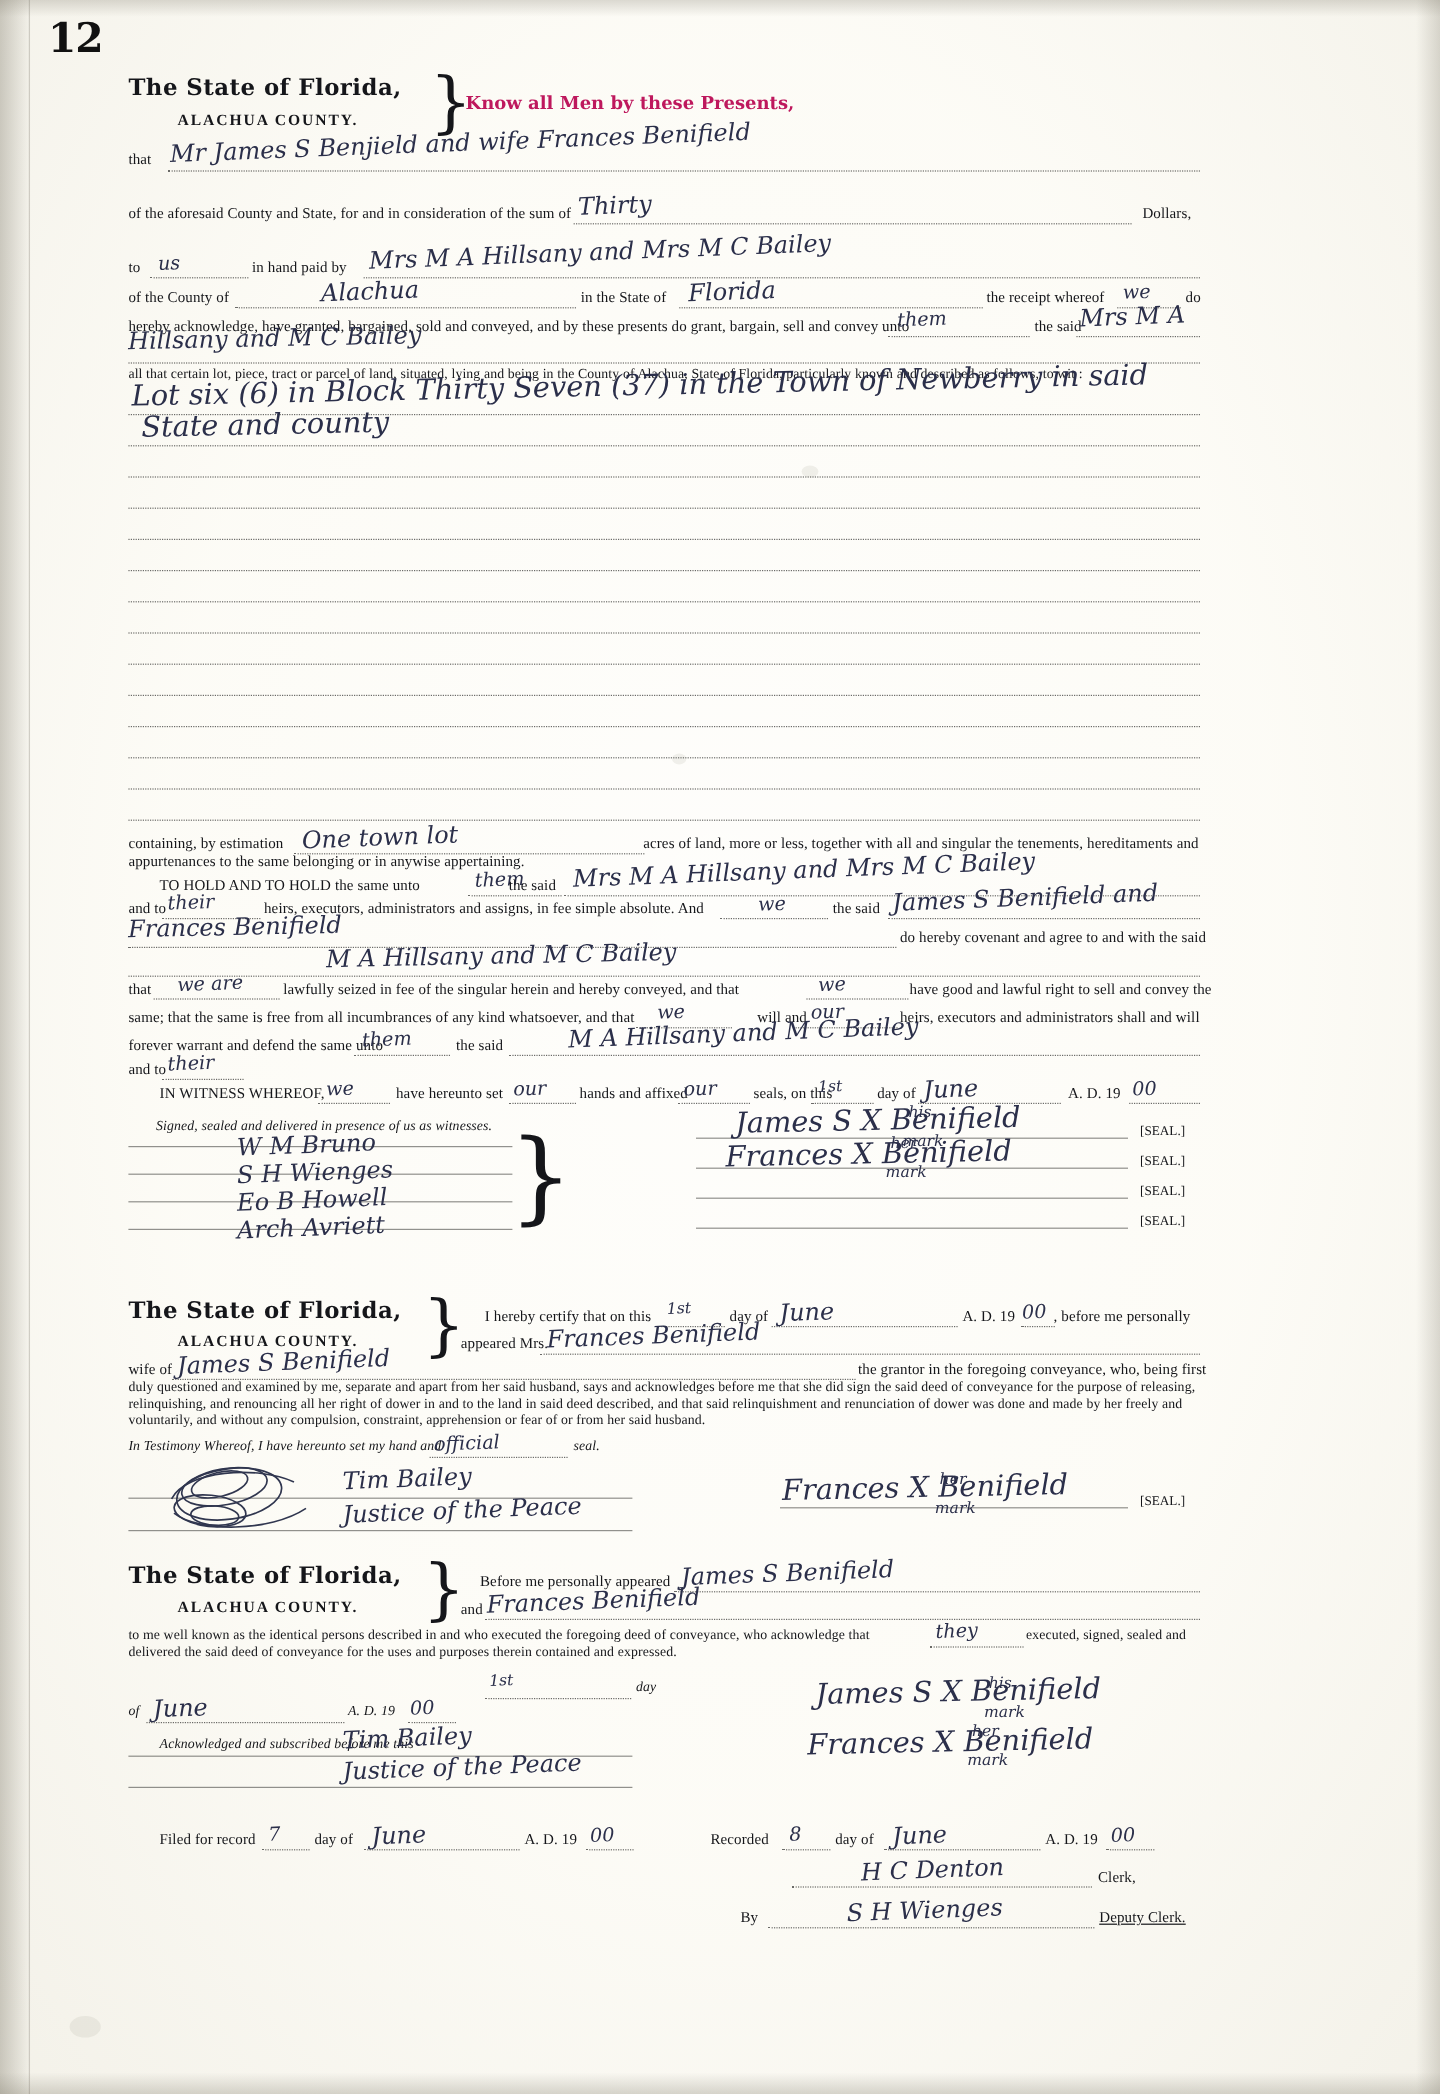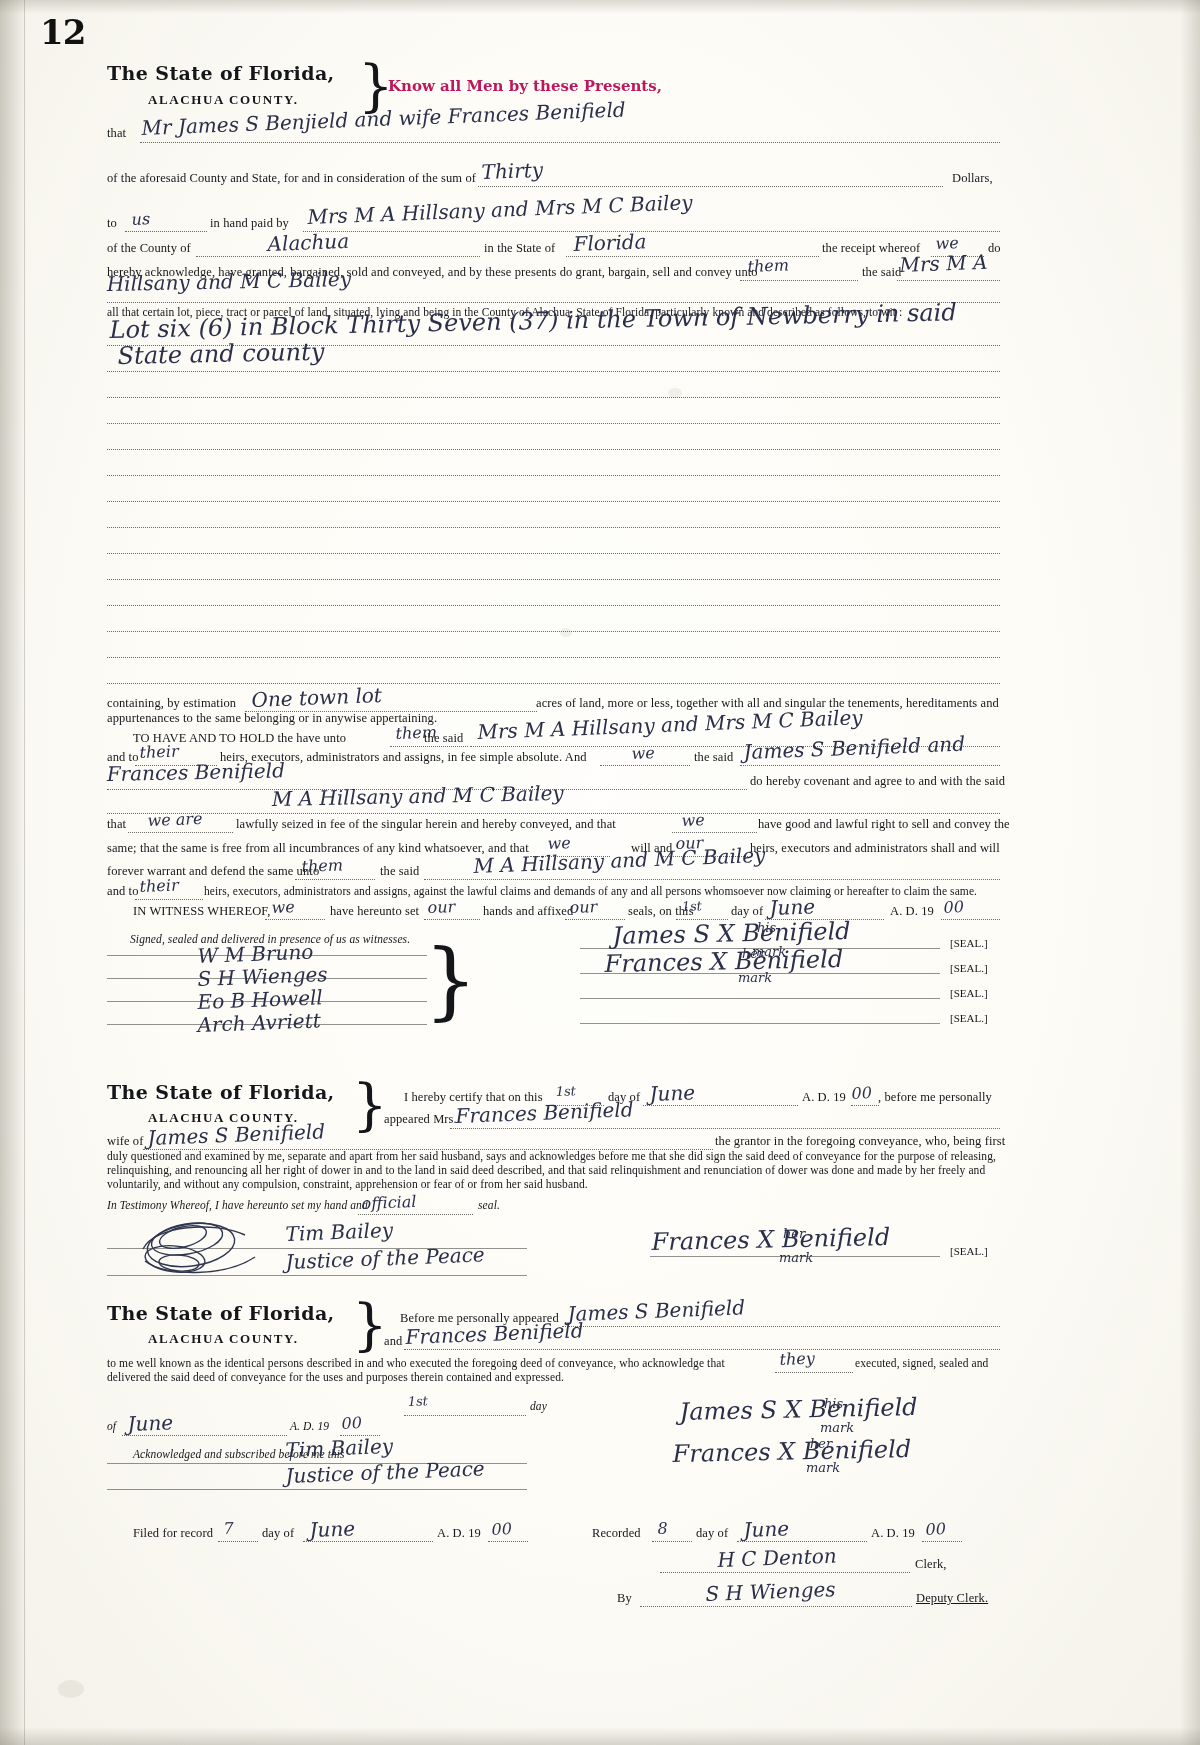--- a/index.html
+++ b/index.html
@@ -210,21 +210,21 @@
 
   <div class="hw big tilt1" style="left:110px;top:316px;">Lot six (6) in Block Thirty Seven (37) in the Town of Newberry in said</div>
   <div class="hw big tilt1" style="left:118px;top:342px;">State and county</div>
 
   <div class="pt" style="left:107px;top:696px;">containing, by estimation</div>
   <div class="rule" style="left:245px;top:711px;width:292px;"></div>
   <div class="hw md tilt" style="left:252px;top:688px;">One town lot</div>
   <div class="pt" style="left:536px;top:696px;">acres of land, more or less, together with all and singular the tenements, hereditaments and</div>
   <div class="pt" style="left:107px;top:711px;">appurtenances to the same belonging or in anywise appertaining.</div>
 
-  <div class="pt" style="left:133px;top:731px;">TO HAVE AND TO HOLD the have unto</div>
+  <div class="pt" style="left:133px;top:731px;">TO HOLD AND TO HOLD the same unto</div>
   <div class="rule" style="left:390px;top:746px;width:78px;"></div>
   <div class="hw sm tilt" style="left:396px;top:724px;">them</div>
   <div class="pt" style="left:424px;top:731px;">the said</div>
   <div class="rule" style="left:470px;top:746px;width:530px;"></div>
   <div class="hw md tilt" style="left:478px;top:720px;">Mrs M A Hillsany and Mrs M C Bailey</div>
 
   <div class="pt" style="left:107px;top:750px;">and to</div>
   <div class="rule" style="left:135px;top:765px;width:82px;"></div>
   <div class="hw sm tilt" style="left:140px;top:743px;">their</div>
   <div class="pt" style="left:220px;top:750px;">heirs, executors, administrators and assigns, in fee simple absolute.  And</div>
@@ -260,21 +260,20 @@
   <div class="pt" style="left:107px;top:864px;text-align:right;">forever warrant and defend the same unto</div>
   <div class="rule" style="left:295px;top:879px;width:80px;"></div>
   <div class="hw sm tilt" style="left:302px;top:857px;">them</div>
   <div class="pt" style="left:380px;top:864px;">the said</div>
   <div class="rule" style="left:424px;top:879px;width:576px;"></div>
   <div class="hw md tilt" style="left:474px;top:854px;">M A Hillsany and M C Bailey</div>
 
   <div class="pt" style="left:107px;top:884px;">and to</div>
   <div class="rule" style="left:135px;top:899px;width:68px;"></div>
   <div class="hw sm tilt" style="left:140px;top:877px;">their</div>
-  <div class="pt sm" style="left:204px;top:885px;">heirs, executors, administrators and assigns, against the lawful claims and demands of any and all persons whomsoever now claiming or hereafter to claim the same.</div>
 
   <div class="pt" style="left:133px;top:904px;">IN WITNESS WHEREOF,</div>
   <div class="rule" style="left:265px;top:919px;width:60px;"></div>
   <div class="hw sm tilt" style="left:272px;top:898px;">we</div>
   <div class="pt" style="left:330px;top:904px;">have hereunto set</div>
   <div class="rule" style="left:424px;top:919px;width:56px;"></div>
   <div class="hw sm tilt" style="left:428px;top:898px;">our</div>
   <div class="pt" style="left:483px;top:904px;">hands and affixed</div>
   <div class="rule" style="left:565px;top:919px;width:60px;"></div>
   <div class="hw sm tilt" style="left:570px;top:898px;">our</div>

